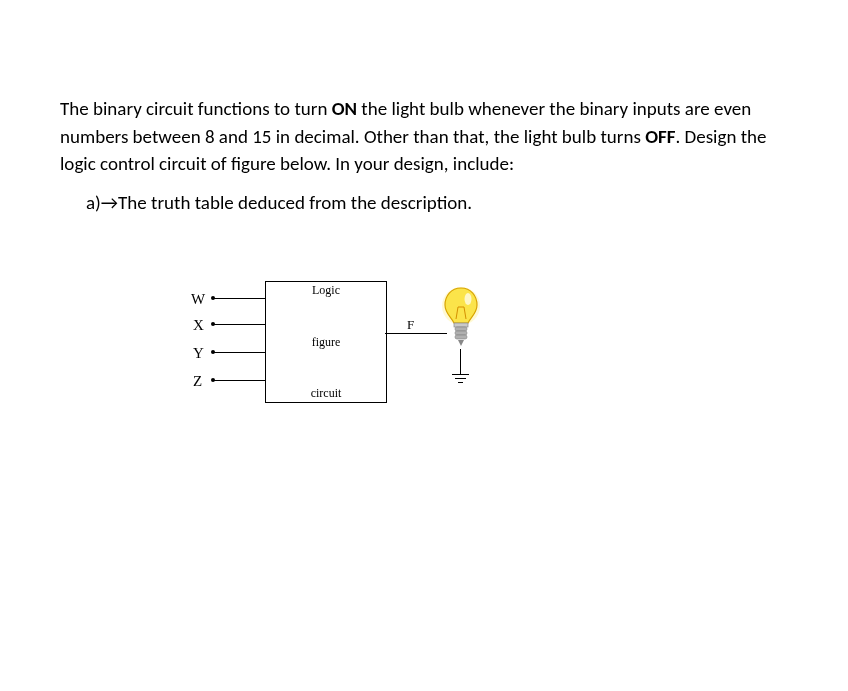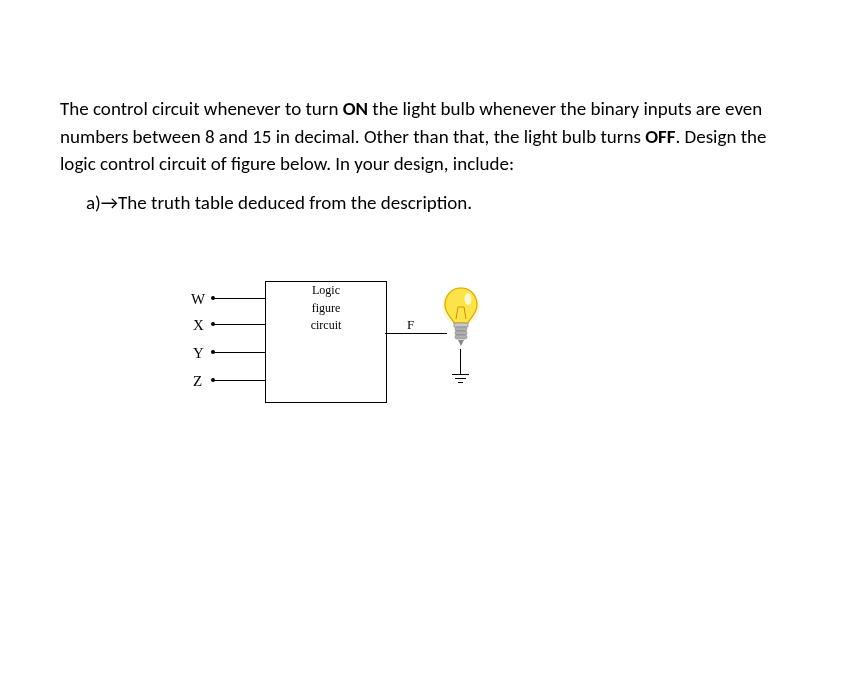--- a/index.html
+++ b/index.html
@@ -60,21 +60,21 @@
       left: 150px;
       top: 10px;
       width: 120px;
       height: 120px;
       border: 1px solid #000;
       font-family: "Times New Roman", serif;
       font-size: 12px;
       text-align: center;
       display: flex;
       flex-direction: column;
-      justify-content: flex-start;
+      justify-content: space-between;
     }
     .wire-out {
       position: absolute;
       height: 1px;
       background: #000;
       left: 270px;
       top: 62px;
       width: 62px;
     }
     .output-label {
@@ -120,21 +120,21 @@
       width: 5px;
       height: 1px;
       background: #000;
     }
   </style>
 </head>
 <body>
 
 <div class="content">
   <div class="intro-text">
-    <span>The control circuit whenever to turn </span><b>ON</b><span> the light bulb whenever the binary inputs are even numbers between 8 and 15 in decimal. Other than that, the light bulb turns </span><b>OFF</b><span>. Design the logic control circuit of figure below. In your design, include:</span>
+    <span>The binary circuit functions to turn </span><b>ON</b><span> the light bulb whenever the binary inputs are even numbers between 8 and 15 in decimal. Other than that, the light bulb turns </span><b>OFF</b><span>. Design the logic control circuit of figure below. In your design, include:</span>
   </div>
 
   <div class="sub-list">
     <div class="sub-item">a)→The truth table deduced from the description.</div>
   </div>
 
   <div class="diagram">
 
     <span class="input-label" style="left:76px; top:18px;">W</span>
     <span class="input-label" style="left:78px; top:44px;">X</span>

